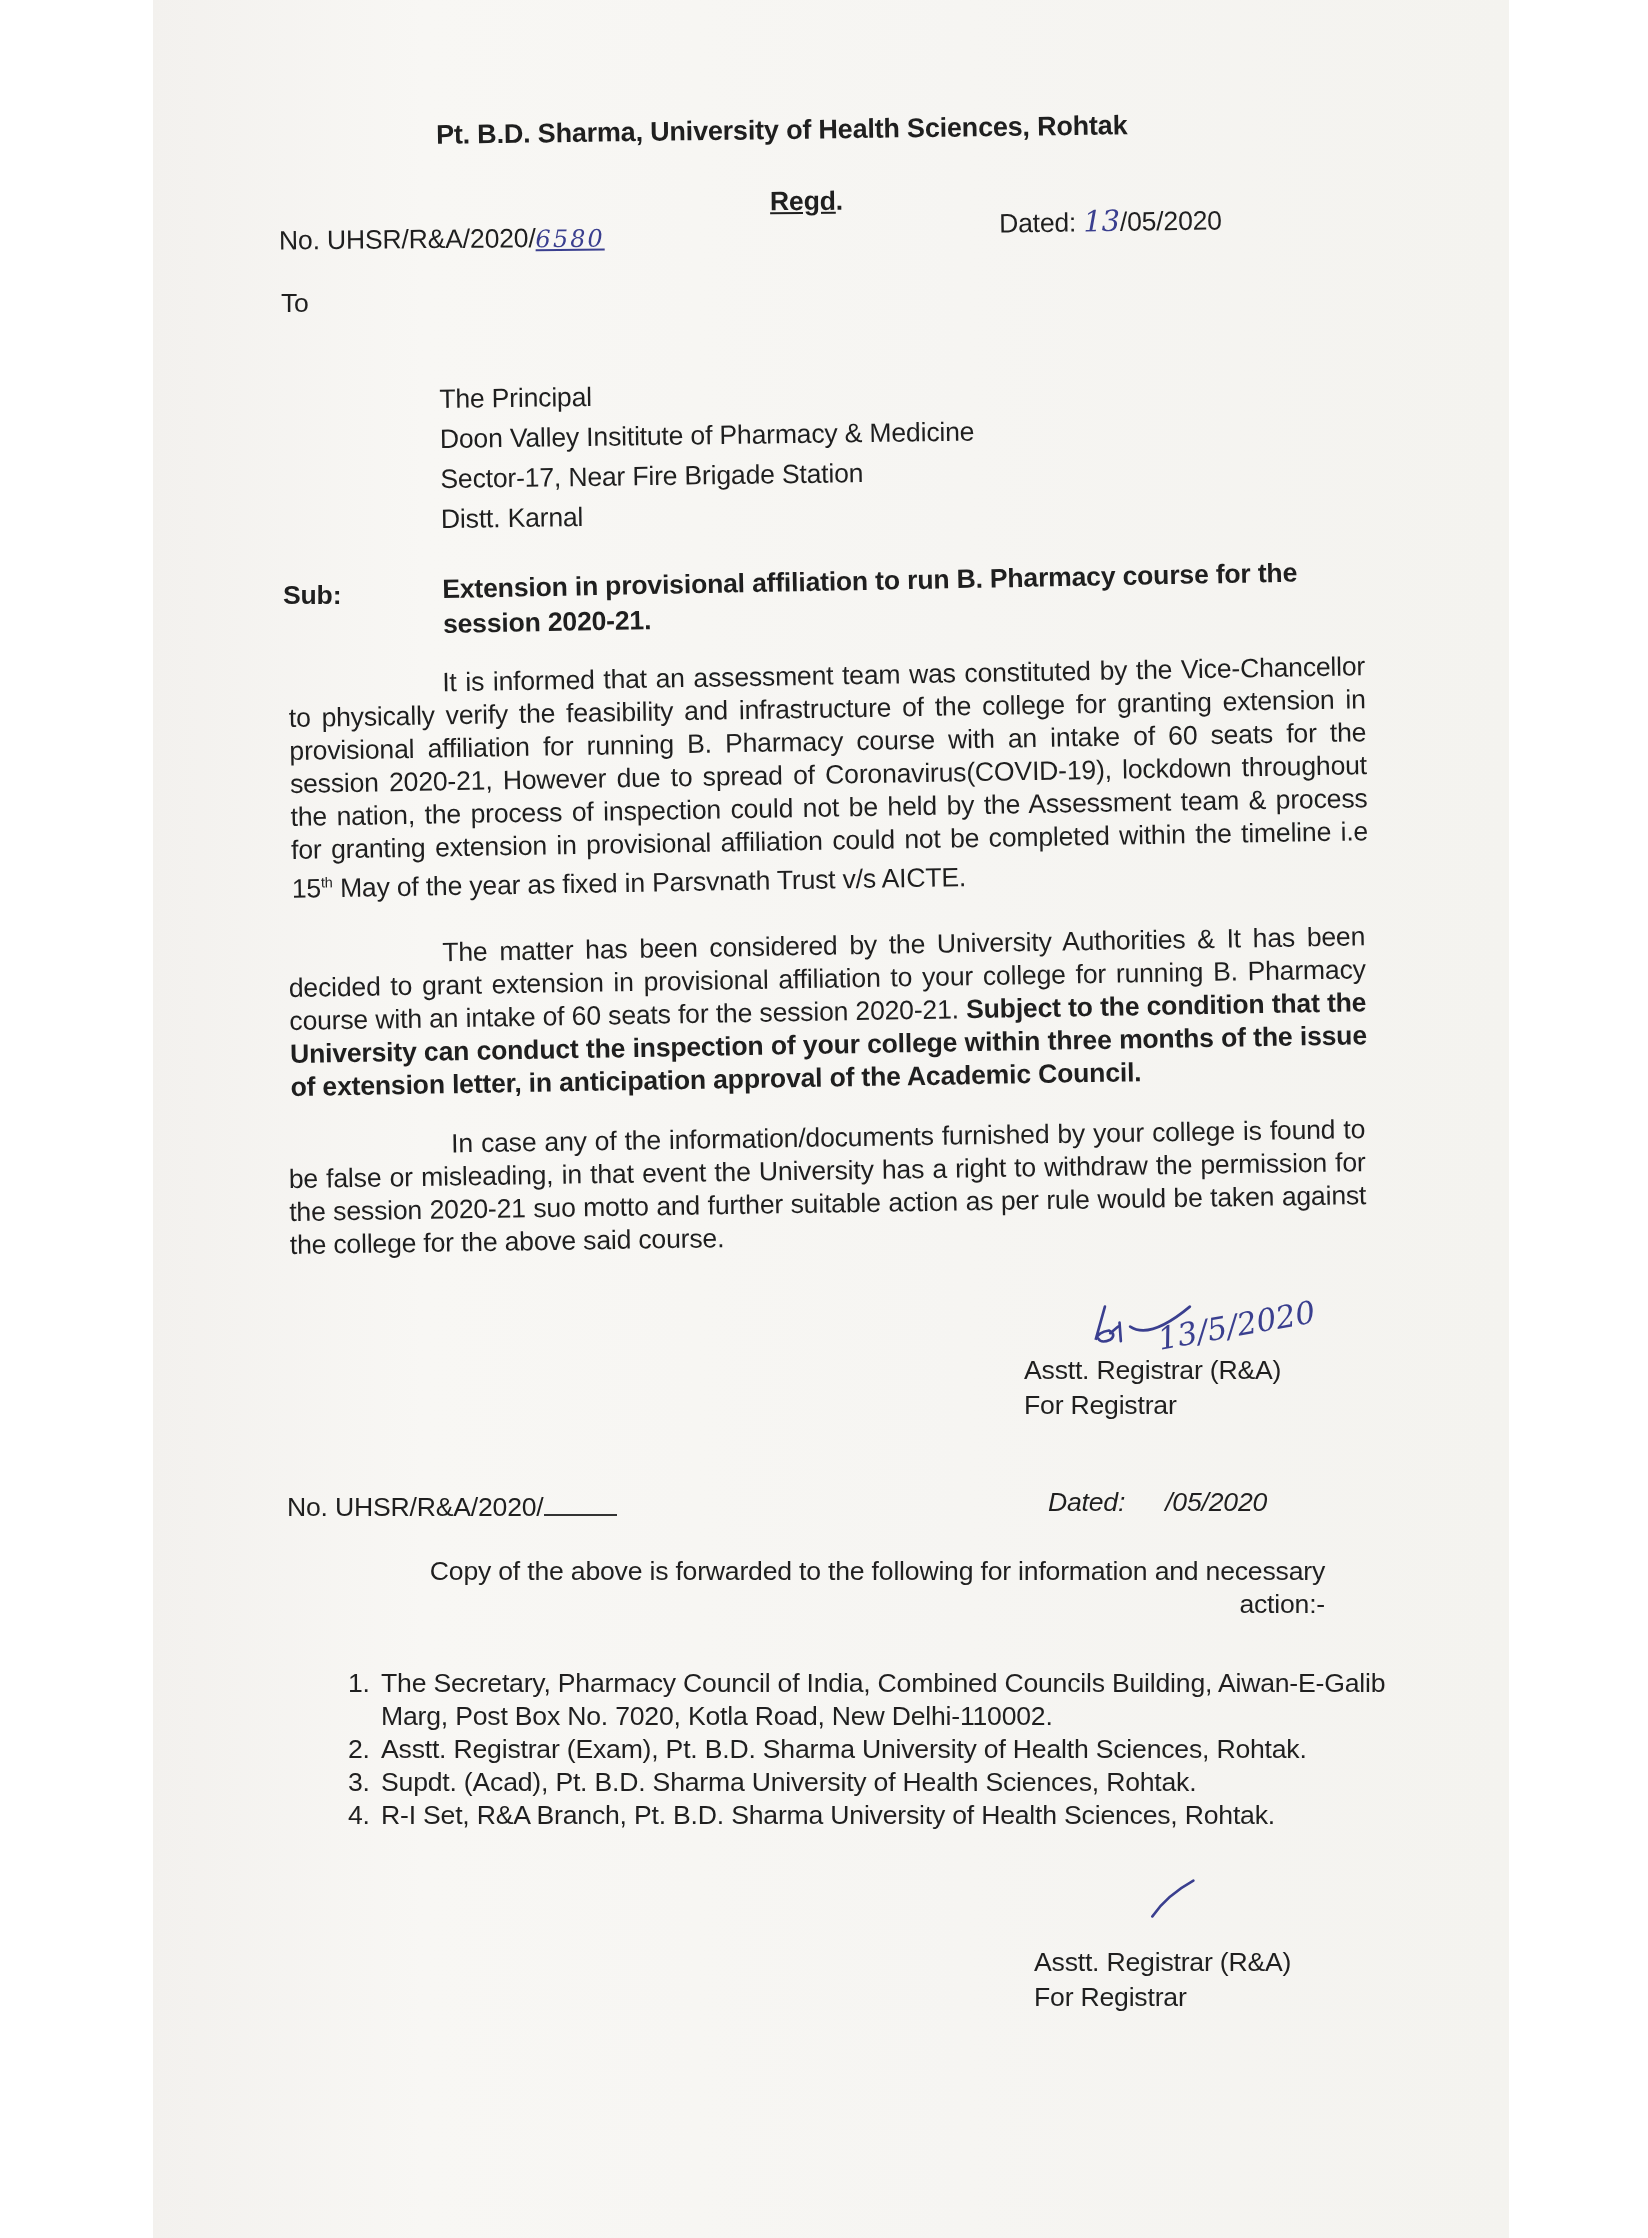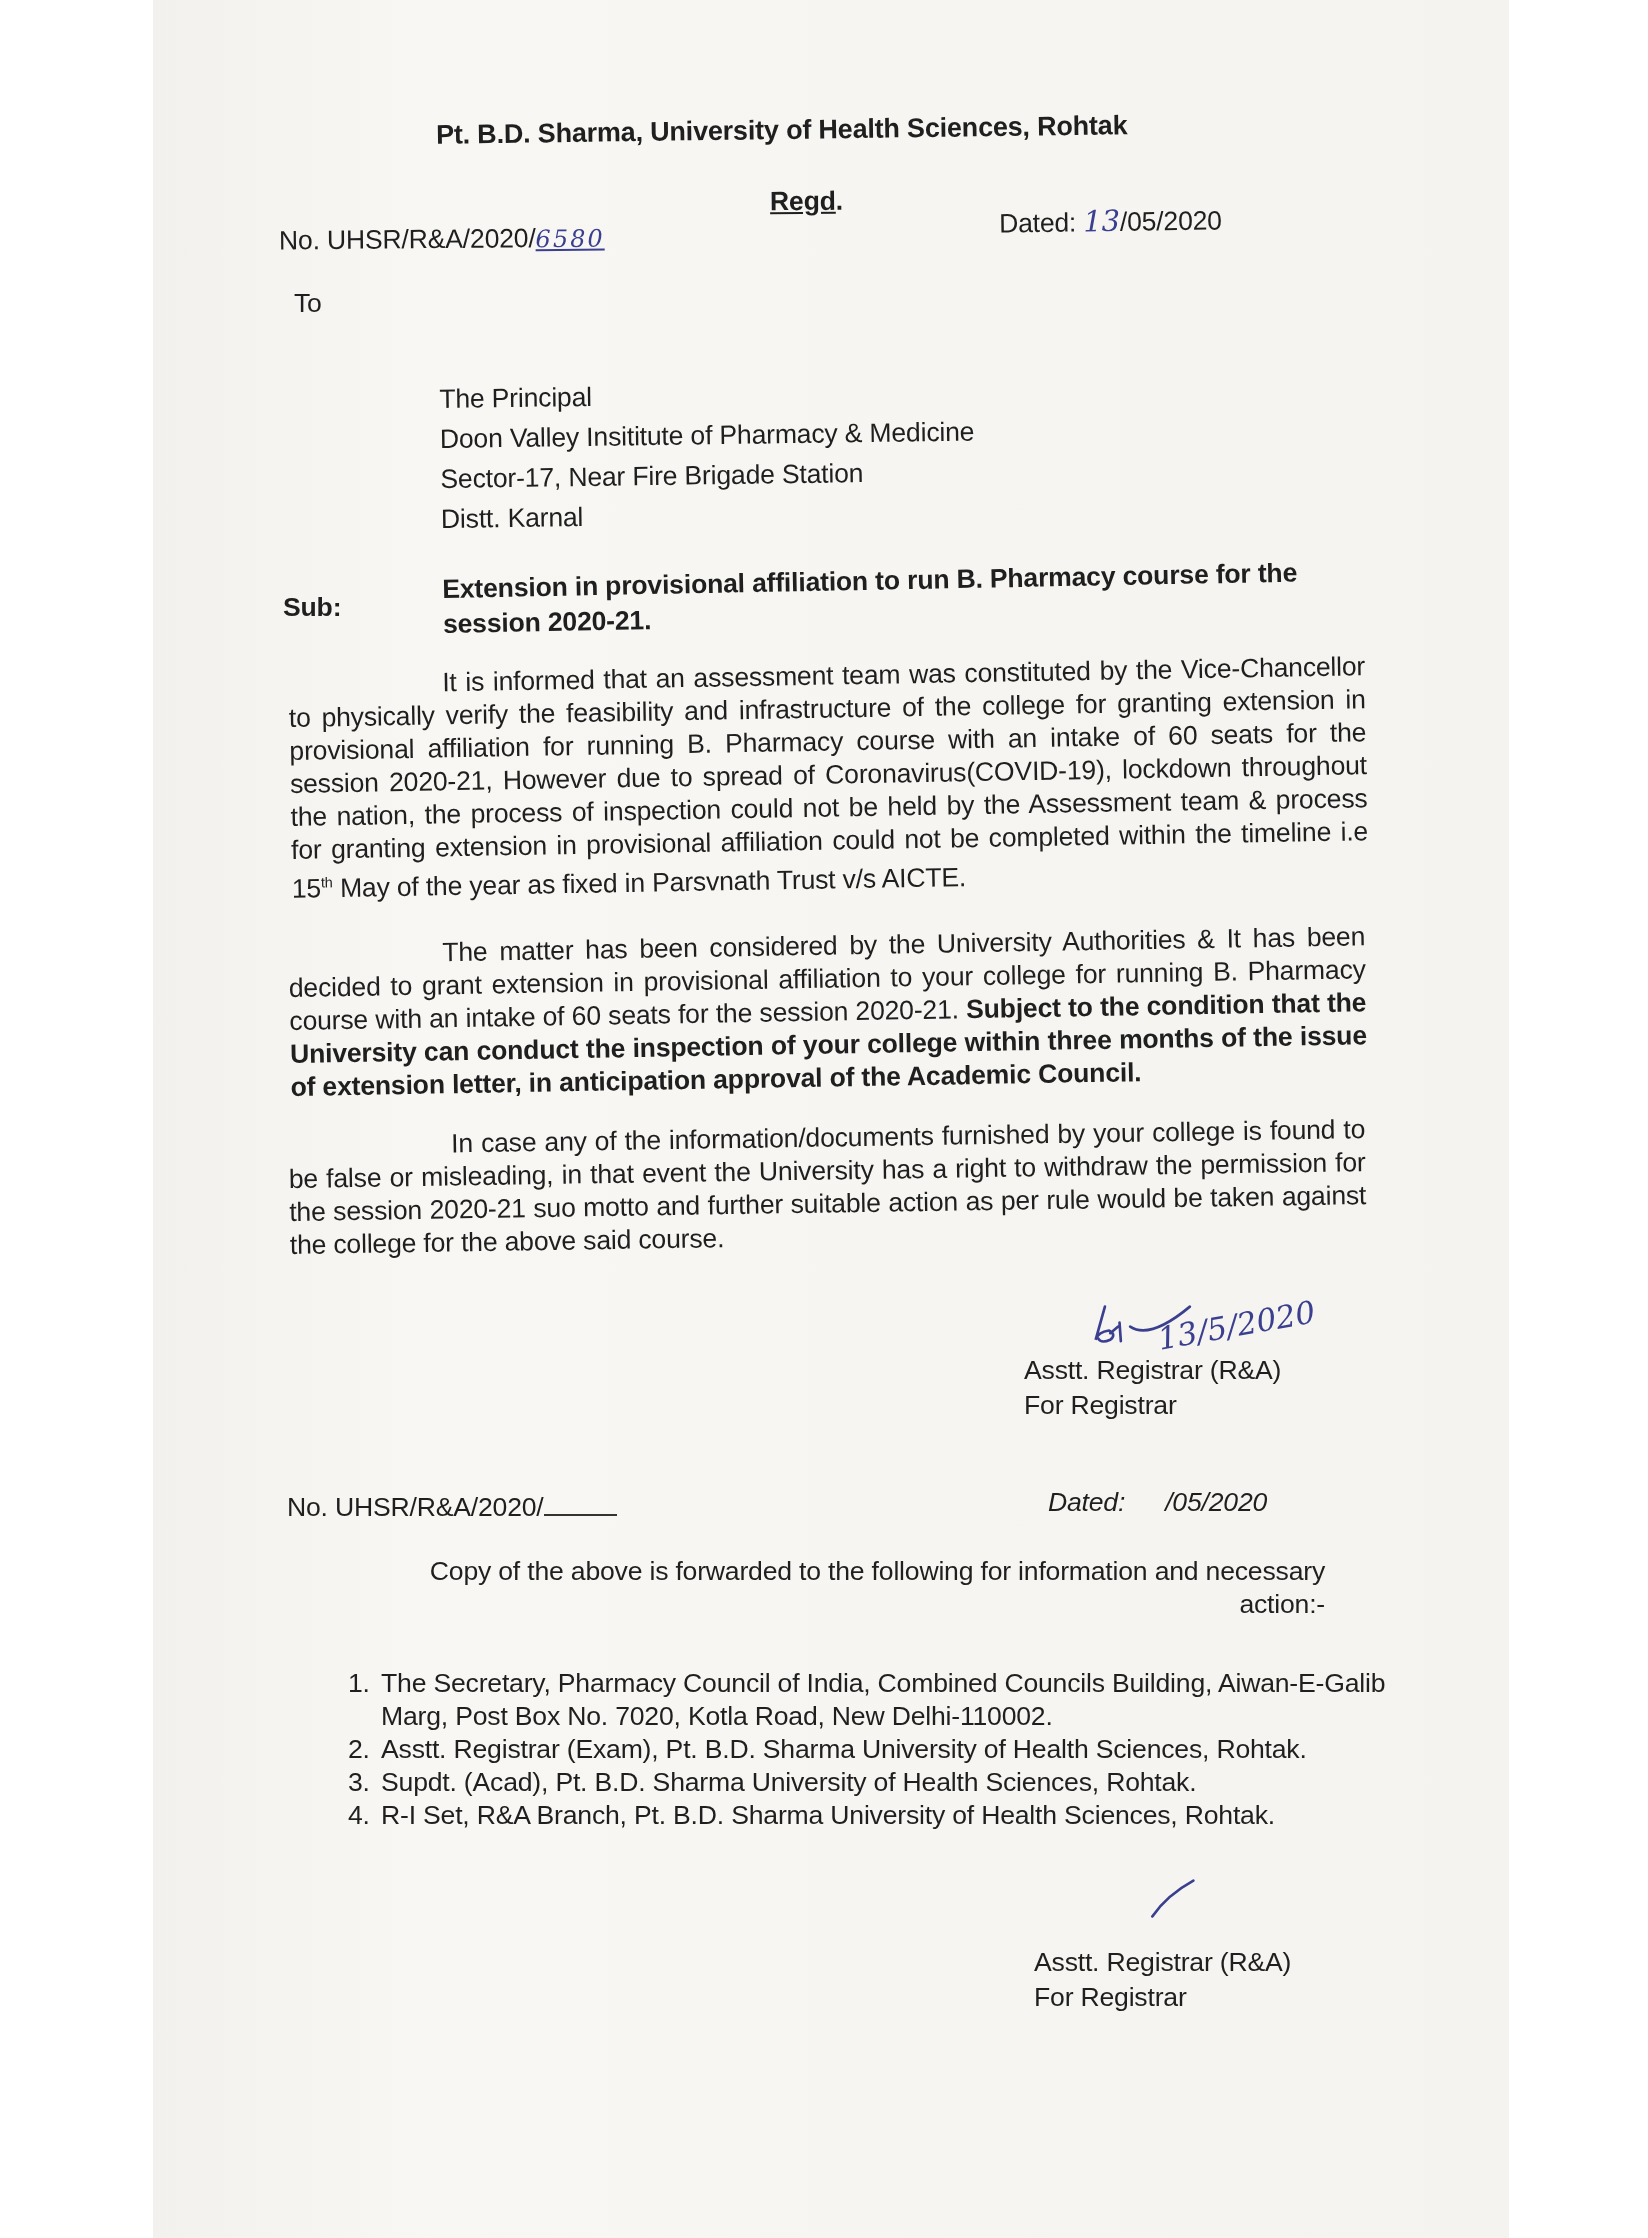--- a/index.html
+++ b/index.html
@@ -73,30 +73,30 @@
 <div class="abs t bold" style="left:758px; top:185px; transform:rotate(-0.5deg);margin-left:12px;"><span class="underline">Regd</span><span>.</span></div>
 
 <div class="abs t" style="left:279px; top:223px; transform:rotate(-0.5deg);">
   <span>No. UHSR/R&amp;A/2020/</span><span class="hand underline" style="font-size:24px; letter-spacing:2px;">6580</span>
 </div>
 
 <div class="abs t" style="left:999px; top:205px; transform:rotate(-0.8deg);">
   <span>Dated: </span><span class="hand" style="font-size:29px;">13</span><span>/05/2020</span>
 </div>
 
-<div class="abs t" style="left:294px; top:287px;">To</div>
+<div class="abs t" style="left:281px; top:287px;">To</div>
 
 <div class="abs t" style="left:439px; top:379px; line-height:40px; transform:rotate(-0.8deg); transform-origin:left top;">
   <div>The Principal</div>
   <div>Doon Valley Insititute of Pharmacy &amp; Medicine</div>
   <div>Sector-17, Near Fire Brigade Station</div>
   <div>Distt. Karnal</div>
 </div>
 
-<div class="abs t bold" style="left:283px; top:591px;">Sub:</div>
+<div class="abs t bold" style="left:283px; top:579px;">Sub:</div>
 <div class="abs t bold" style="left:442px; top:572px; line-height:35px; transform:rotate(-1.1deg); transform-origin:left top;">
   <div>Extension in provisional affiliation to run B. Pharmacy course for the</div>
   <div>session 2020-21.</div>
 </div>
 
 <div class="para" style="top:669px; transform:rotate(-1.0deg); transform-origin:left top;">
   <span class="indent"></span><span>It is informed that an assessment team was constituted by the Vice-Chancellor to physically verify the feasibility and infrastructure of the college for granting extension in provisional affiliation for running B. Pharmacy course with an intake of 60 seats for the session 2020-21, However due to spread of Coronavirus(COVID-19), lockdown throughout the nation, the process of inspection could not be held by the Assessment team &amp; process for granting extension in provisional affiliation could not be completed within the timeline i.e 15</span><sup style="font-size:14.6px;">th</sup><span> May of the year as fixed in Parsvnath Trust v/s AICTE.</span>
 </div>
 
 <div class="para" style="top:939px; transform:rotate(-1.0deg); transform-origin:left top;">

